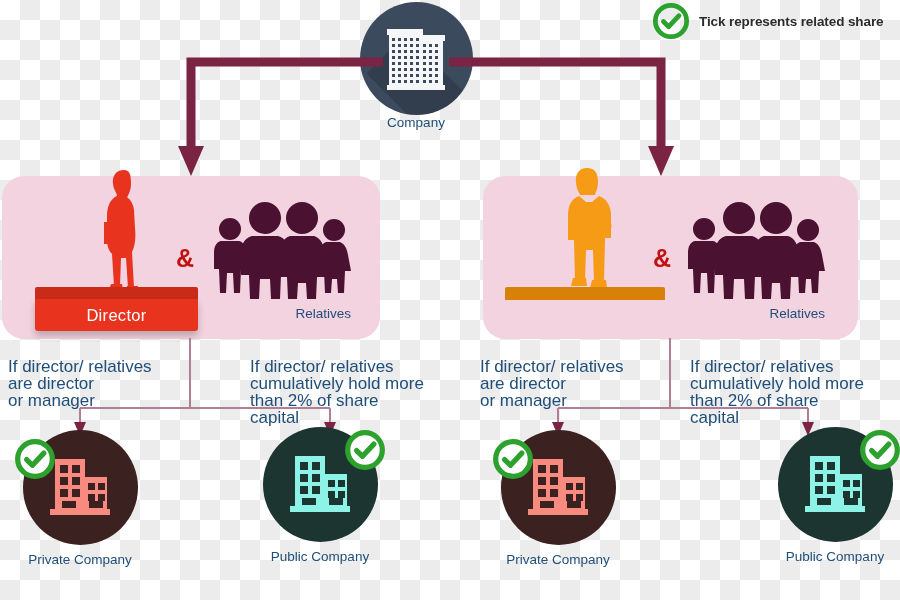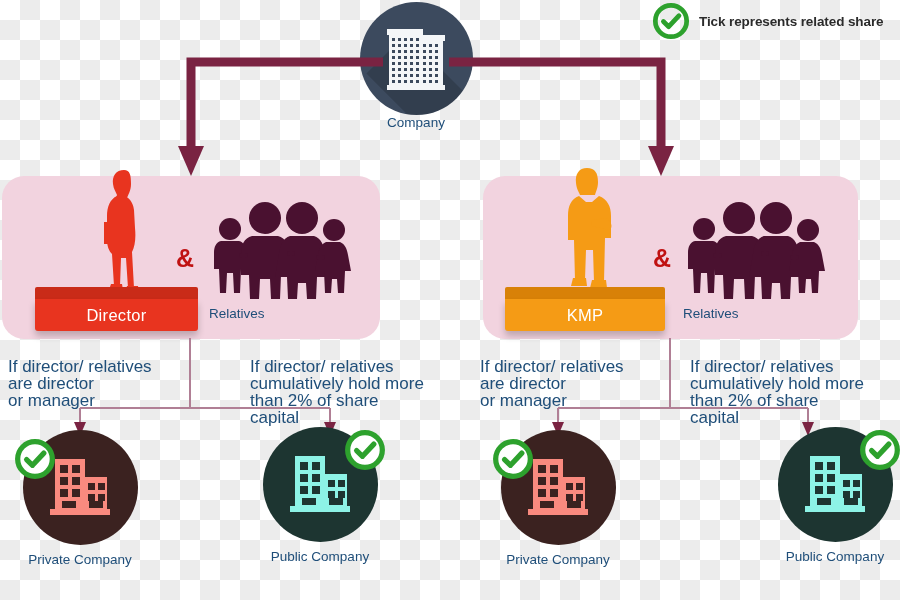--- a/index.html
+++ b/index.html
@@ -145,21 +145,21 @@
     position: absolute;
     font-size: 25px;
     font-weight: bold;
     color: #c01212;
     bottom: 66px;
   }
 
   .relatives {
     position: absolute;
     bottom: 18px;
-    text-align: left;
+    text-align: right;
   }
   .relatives svg { display: block; }
   .relatives-label {
     margin-top: 2px;
     font-size: 13.5px;
     color: #1f4e79;
   }
   .thin-arrow { position: absolute; }
 
   
@@ -400,23 +400,20 @@
             <rect x="78" y="52" width="8" height="5" rx="2.5"></rect>
             <rect x="107" y="56" width="9" height="5" rx="2.5"></rect>
           </g>
         </svg>
       </span>
       <div class="relatives-label">Relatives</div>
     </div>
 
     <div class="platform" style="left:22px; width:160px;">
       <div class="top" style="background:#d88108;"></div>
-      <div class="front" style="background:#f59b15;">
-        <span class="platform-label">KMP</span>
-      </div>
     </div>
   </div>
 
   <svg class="thin-arrow" style="left:60px; top:338px;" width="300" height="108" viewBox="0 0 300 108">
     <path d="M130 0 L130 70 M20 70 L270 70 M20 70 L20 86 M270 70 L270 86" fill="none" stroke="#b07f95" stroke-width="2"></path>
     <path d="M20 98 L14 84 L26 84 Z" fill="#7a2342"></path>
     <path d="M270 98 L264 84 L276 84 Z" fill="#7a2342"></path>
   </svg>
 
   <svg class="thin-arrow" style="left:535px; top:338px;" width="300" height="108" viewBox="0 0 300 108">

